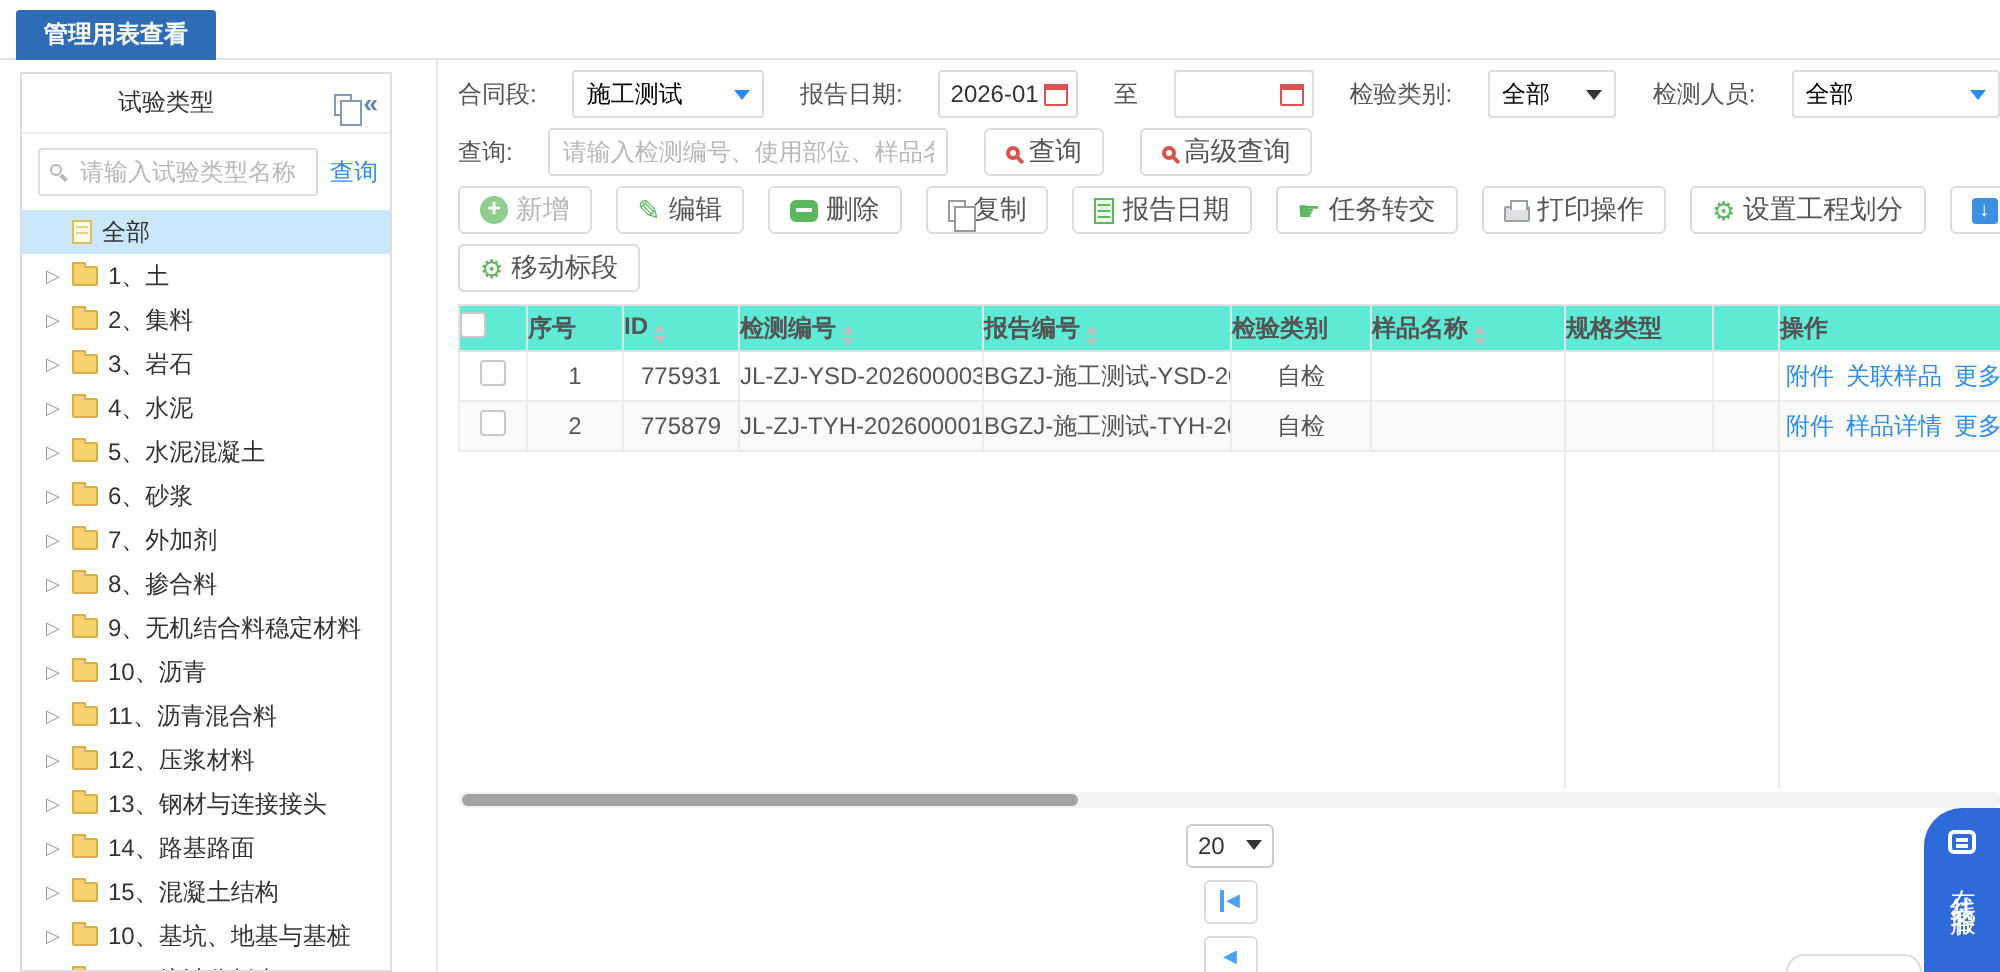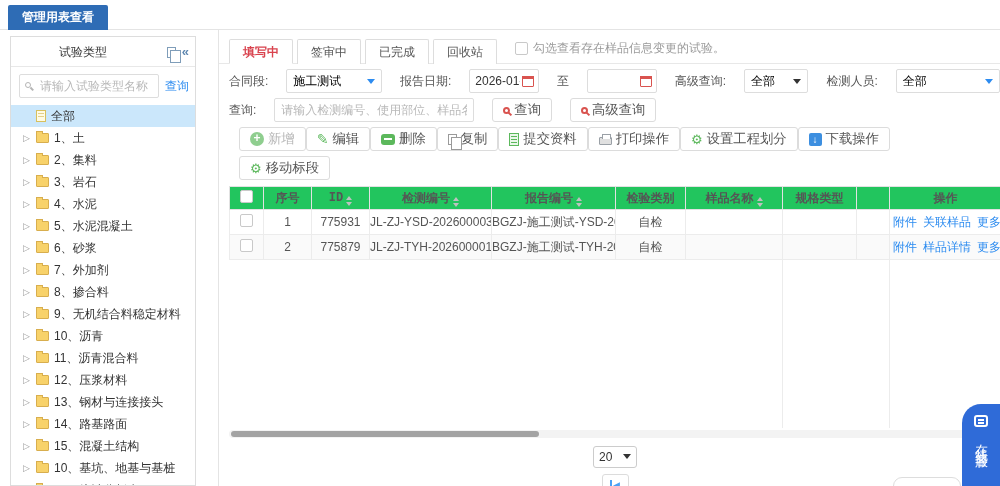--- a/index.html
+++ b/index.html
@@ -8,21 +8,21 @@
     position: relative; overflow: hidden; background:#fff;
     font-family: "Liberation Sans", "DejaVu Sans", sans-serif;
     font-size: 12px; color:#555;
   }
   
   .topbar { position:absolute; left:0; top:0; width:1000px; height:30px; background:#fff; border-bottom:1px solid #e4e4e4; }
   .wintab { position:absolute; left:8px; top:5px; height:25px; line-height:25px; padding:0 14px; background:#2e6cb5; color:#fff; font-weight:bold; border-radius:2px 2px 0 0; }
   
   .sidebar { position:absolute; left:10px; top:36px; width:186px; height:450px; border:1px solid #ddd; background:#fff; overflow:hidden; }
   .sb-head { position:relative; height:30px; line-height:30px; border-bottom:1px solid #e8e8e8; }
-  .sb-title { position:absolute; left:0; right:40px; text-align:center; color:#333; }
+  .sb-title { position:absolute; left:0; right:40px; text-align:center; color:#333;font-family:Liberation Mono, monospace; }
   .sb-icons { position:absolute; right:6px; top:0; height:30px; display:flex; align-items:center; gap:6px; }
   .ic-stack { width:9px; height:11px; border:1px solid #7f9db9; background:#fff; position:relative; display:inline-block; }
   .ic-stack::before { content:""; position:absolute; left:2px; top:2px; width:9px; height:11px; border:1px solid #7f9db9; background:#fff; }
   .ic-collapse { color:#5e87b0; font-size:13px; font-weight:bold; cursor:pointer; }
   .sb-search { display:flex; align-items:center; gap:6px; padding:7px 6px 5px 8px; }
   .sb-input-wrap { position:relative; flex:1; }
   .sb-input-wrap input { width:100%; height:24px; border:1px solid #ddd; border-radius:2px; padding:0 4px 0 20px; font-size:12px; color:#ef4444; }
   .sb-input-wrap input::placeholder { color:#b8b8b8; }
   .ic-mag-gray { position:absolute; left:6px; top:8px; width:6px; height:6px; border:1.5px solid #b5b5b5; border-radius:50%; }
   .ic-mag-gray::after { content:""; position:absolute; width:4px; height:1.5px; background:#b5b5b5; transform:rotate(45deg); right:-4px; bottom:-2px; }
@@ -48,21 +48,21 @@
   .chev { width:0; height:0; border-left:4px solid transparent; border-right:4px solid transparent; border-top:5px solid #2d8cf0; }
   .chev.black { border-top-color:#333; }
   .datebox { position:relative; width:80px; height:24px; border:1px solid #ddd; border-radius:2px; background:#fff; }
   .datebox input { width:100%; height:100%; border:none; padding:0 18px 0 5px; font-size:12px; color:#333; background:transparent; }
   .ic-cal { position:absolute; right:4px; top:6px; width:12px; height:11px; border:1px solid #d9534f; border-radius:1px; background:#fff; }
   .ic-cal::before { content:""; position:absolute; left:-1px; top:-1px; right:-1px; height:3px; background:#d9534f; }
   .qinput { width:200px; height:24px; border:1px solid #ddd; border-radius:2px; padding:0 6px; font-size:12px; color:#333; }
   .qinput::placeholder { color:#b8b8b8; }
   .btn { height:24px; display:inline-flex; align-items:center; gap:4px; border:1px solid #dcdcdc; border-radius:3px; background:#fff; padding:0 10px; color:#555; cursor:pointer; white-space:nowrap; }
   .btn.disabled { color:#b5b5b5; cursor:default; }
-  .tbrow { display:flex; align-items:flex-start; gap:0; margin:5px 0 0 20px; flex-wrap:nowrap; }
+  .tbrow { display:flex; align-items:flex-start; gap:12px; margin:5px 0 0 10px; flex-wrap:nowrap; }
   
   .ic { display:inline-block; flex:none; }
   .ic-mag-red { width:7px; height:7px; border:2px solid #d9534f; border-radius:50%; position:relative; }
   .ic-mag-red::after { content:""; position:absolute; width:4px; height:2px; background:#d9534f; transform:rotate(45deg); right:-4px; bottom:-3px; }
   .ic-plus { width:14px; height:14px; border-radius:50%; background:#8fce8f; position:relative; }
   .ic-plus::before { content:"+"; position:absolute; left:0; right:0; top:-1px; color:#fff; font-size:12px; line-height:14px; text-align:center; font-weight:bold; }
   .ic-pencil::before { content:"\270E"; color:#5cb85c; font-size:14px; }
   .ic-minus { width:14px; height:11px; background:#5cb85c; border-radius:3px; position:relative; }
   .ic-minus::before { content:""; position:absolute; left:3px; right:3px; top:4.5px; height:2px; background:#fff; }
   .ic-copy { width:9px; height:11px; border:1px solid #9a9a9a; background:#fff; position:relative; }
@@ -71,21 +71,21 @@
   .ic-doc::before { content:""; position:absolute; left:1px; top:2px; right:1px; height:7px; background:repeating-linear-gradient(to bottom,#5cb85c 0 1px,transparent 1px 3px); }
   .ic-hand::before { content:"\261B"; color:#5cb85c; font-size:13px; }
   .ic-gear::before { content:"\2699"; color:#5cb85c; font-size:13px; }
   .ic-printer { width:13px; height:8px; background:#e0e0e0; border:1px solid #9aa0a6; border-radius:1px; position:relative; margin-top:4px; }
   .ic-printer::before { content:""; position:absolute; left:2px; top:-4px; width:7px; height:4px; background:#fff; border:1px solid #9aa0a6; border-bottom:none; }
   .ic-download { width:13px; height:13px; background:#3d8fe0; border-radius:2px; position:relative; }
   .ic-download::before { content:"\2193"; position:absolute; left:0; right:0; top:0; color:#fff; font-size:10px; line-height:13px; text-align:center; }
   
   .grid-wrap { margin:6px 0 0 10px; width:772px; }
   table.grid { border-collapse:collapse; table-layout:fixed; width:772px; }
-  .grid th { background:#22c55e; border:1px solid #e2e2e2; height:23px; font-weight:bold; color:#555; text-align:center; font-size:12px;font-family:Liberation Mono, monospace; }
+  .grid th { background:#5eead4; border:1px solid #e2e2e2; height:23px; font-weight:bold; color:#555; text-align:left; font-size:12px; }
   .grid td { border:1px solid #ececec; height:25px; text-align:center; color:#555; background:#fff; overflow:hidden; white-space:nowrap; }
   .grid tr.alt td { background:#fafafa; }
   .grid tr.filler td { border:none; height:168px; background:#fff; }
   .grid tr.filler td.keepR { border-right:1px solid #ececec; }
   .sort { display:inline-flex; flex-direction:column; gap:2px; margin-left:3px; vertical-align:1px; }
   .sort i { width:0; height:0; border-left:3px solid transparent; border-right:3px solid transparent; }
   .sort .up { border-bottom:4px solid #c0c0c0; }
   .sort .down { border-top:4px solid #c0c0c0; }
   .oplink { color:#2d8cf0; margin:0 3px; cursor:pointer; }
   
@@ -219,48 +219,38 @@
         <span class="tri">▷</span>
         <span class="ic-folder"></span>
         <span>17、统计分析表</span>
       </div>
 
   </div>
 </div>
 
 <div class="main">
 
-  <div class="tabstrip">
-    <div class="stab active">填写中</div>
-    <div class="stab">签审中</div>
-    <div class="stab">已完成</div>
-    <div class="stab">回收站</div>
-    <div class="var-check">
-      <span class="cb"></span>
-      <span>勾选查看存在样品信息变更的试验。</span>
-    </div>
-  </div>
 
   <div class="frow">
     <span class="flabel">合同段:</span>
     <div class="selbox" style="width:108px;">
       <span>施工测试</span>
       <span class="chev"></span>
     </div>
     <span class="flabel">报告日期:</span>
     <div class="datebox">
       <input value="2026-01-04" style="">
       <span class="ic-cal"></span>
     </div>
     <span class="flabel">至</span>
     <div class="datebox">
       <input value="" style="">
       <span class="ic-cal"></span>
     </div>
-    <span class="flabel">高级查询:</span>
+    <span class="flabel">检验类别:</span>
     <div class="selbox" style="width:72px;">
       <span>全部</span>
       <span class="chev black"></span>
     </div>
     <span class="flabel">检测人员:</span>
     <div class="selbox" style="width:118px;">
       <span>全部</span>
       <span class="chev"></span>
     </div>
   </div>
@@ -290,21 +280,25 @@
     <button class="btn">
         <span class="ic ic-minus"></span>
         <span>删除</span>
       </button>
     <button class="btn">
         <span class="ic ic-copy"></span>
         <span>复制</span>
       </button>
     <button class="btn">
         <span class="ic ic-doc"></span>
-        <span>提交资料</span>
+        <span>报告日期</span>
+      </button>
+    <button class="btn">
+        <span class="ic ic-hand"></span>
+        <span>任务转交</span>
       </button>
     <button class="btn">
         <span class="ic ic-printer"></span>
         <span>打印操作</span>
       </button>
     <button class="btn">
         <span class="ic ic-gear"></span>
         <span>设置工程划分</span>
       </button>
     <button class="btn">

